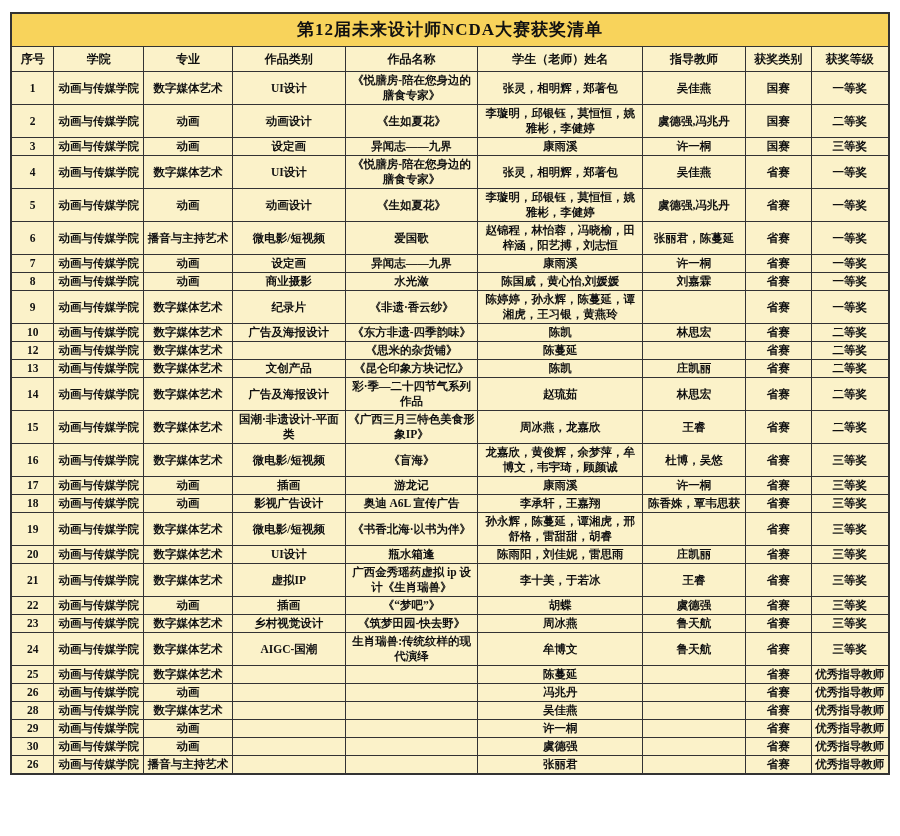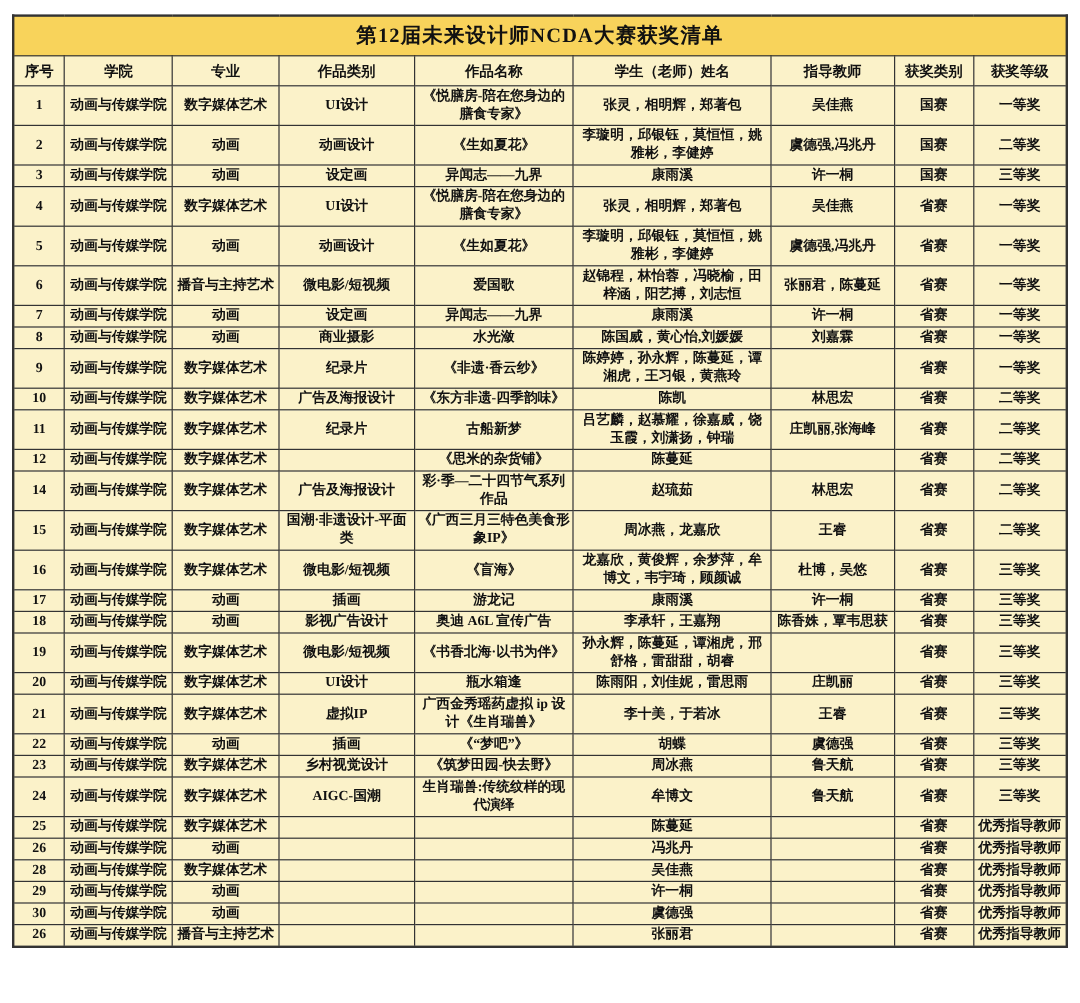--- a/index.html
+++ b/index.html
@@ -173,38 +173,38 @@
             <td>动画与传媒学院</td>
             <td>数字媒体艺术</td>
             <td>广告及海报设计</td>
             <td>《东方非遗-四季韵味》</td>
             <td>陈凯</td>
             <td>林思宏</td>
             <td>省赛</td>
             <td>二等奖</td>
           </tr>
           <tr>
-            <td>11</td>
-            <td>动画与传媒学院</td>
-            <td>数字媒体艺术</td>
-            <td>纪录片</td>
-            <td>古船新梦</td>
-            <td>吕艺麟，赵慕耀，徐嘉威，饶玉霞，刘潇扬，钟瑞</td>
-            <td>庄凯丽,张海峰</td>
-            <td>省赛</td>
-            <td>二等奖</td>
-          </tr>
-          <tr>
             <td>12</td>
             <td>动画与传媒学院</td>
             <td>数字媒体艺术</td>
             <td></td>
             <td>《思米的杂货铺》</td>
             <td>陈蔓延</td>
             <td></td>
+            <td>省赛</td>
+            <td>二等奖</td>
+          </tr>
+          <tr>
+            <td>13</td>
+            <td>动画与传媒学院</td>
+            <td>数字媒体艺术</td>
+            <td>文创产品</td>
+            <td>《昆仑印象方块记忆》</td>
+            <td>陈凯</td>
+            <td>庄凯丽</td>
             <td>省赛</td>
             <td>二等奖</td>
           </tr>
           <tr>
             <td>14</td>
             <td>动画与传媒学院</td>
             <td>数字媒体艺术</td>
             <td>广告及海报设计</td>
             <td>彩·季—二十四节气系列作品</td>
             <td>赵琉茹</td>

